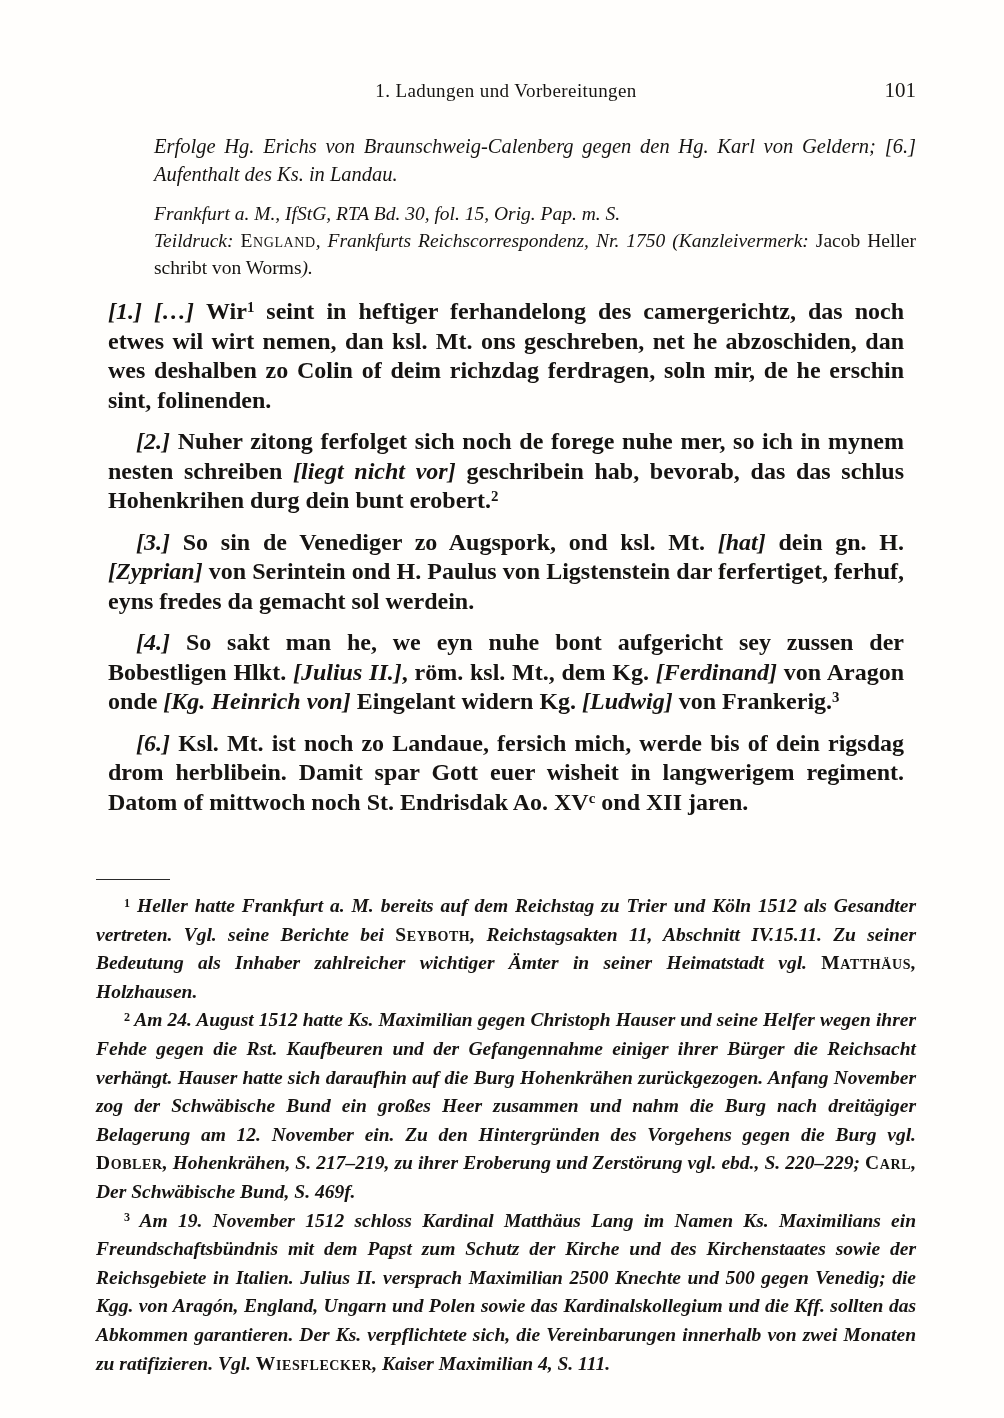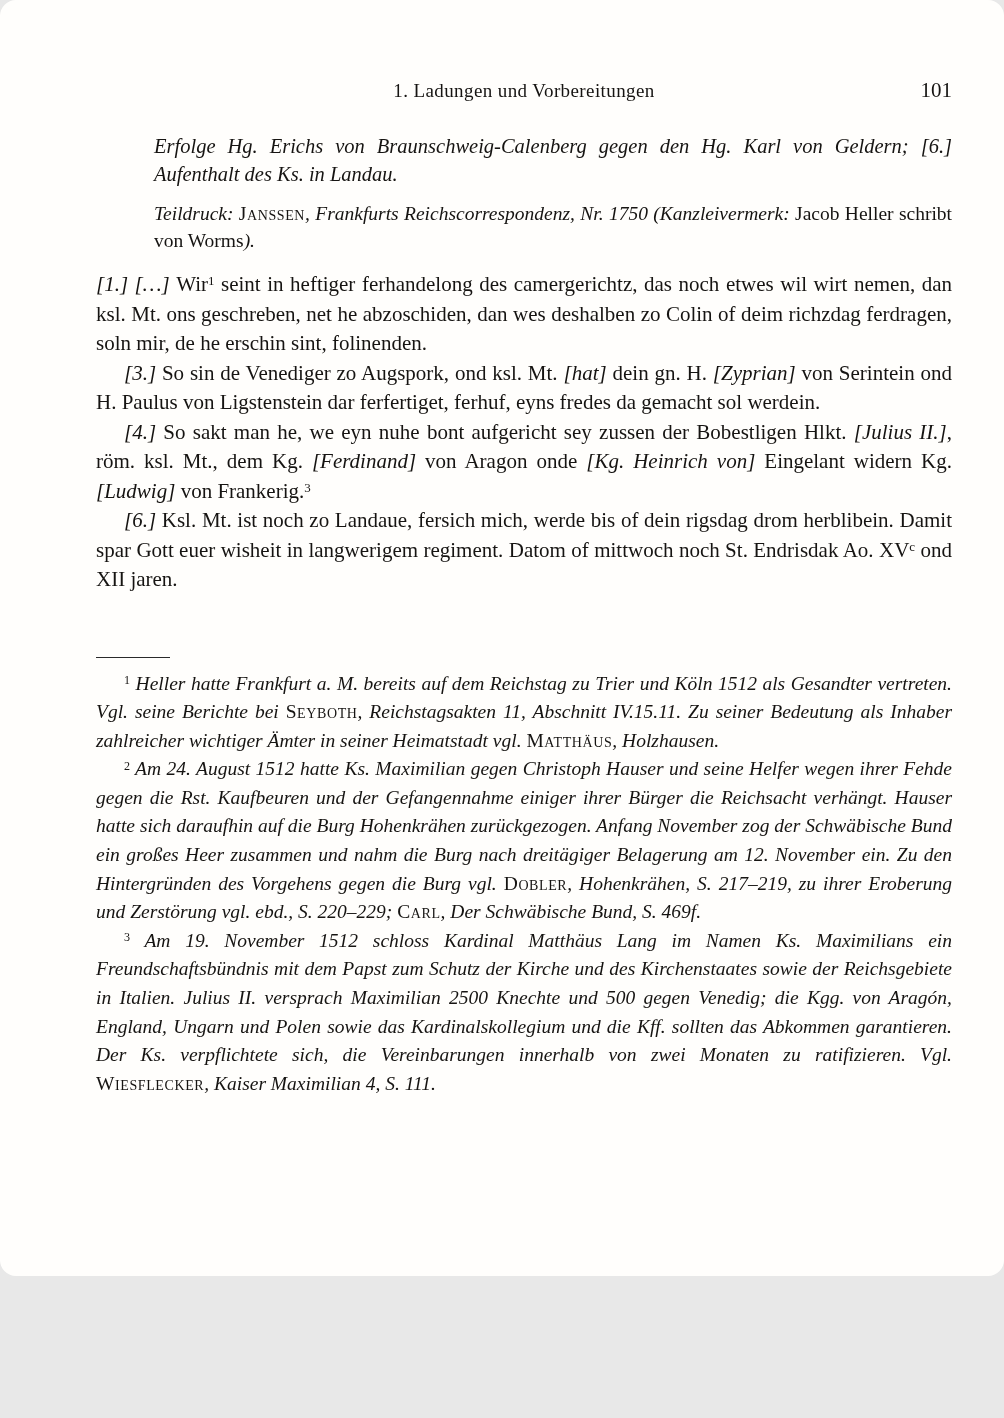--- a/index.html
+++ b/index.html
@@ -4,28 +4,27 @@
 <style>
   html, body {
     margin: 0;
     padding: 0;
     background: #e8e8e8;
     font-family: "Liberation Serif", "DejaVu Serif", serif;
   }
   .page {
     position: relative;
     width: 1004px;
-    height: 1276px;
+    height: 1418px;
     margin: 0 auto;
     background: #fffefc;
     color: #161412;
     box-sizing: border-box;
-    padding: 80px 52px 40px 96px;
+    padding: 80px 88px 40px 96px;
     overflow: hidden;
-    border-radius: 16px;
   }
   .header {
     position: relative;
     height: 28px;
     margin-bottom: 24px;
   }
   .header-title {
     text-align: center;
     font-size: 19px;
     letter-spacing: 0.4px;
@@ -46,24 +45,25 @@
     margin-bottom: 12px;
   }
   .source {
     margin-left: 58px;
     font-size: 19.5px;
     line-height: 27px;
     text-align: justify;
     margin-bottom: 16px;
   }
   .main p {
-    margin: 0;
-    font-size: 21px;
+    margin: 12px;
+    font-size: 24px;
     line-height: 29.5px;
     text-align: justify;
+    font-weight: bold;
   }
   .main p.indent { text-indent: 28px; }
   .i  { font-style: italic; }
   .n  { font-style: normal; }
   .sc { font-variant: small-caps; font-style: normal; letter-spacing: 0.6px; }
   .sup {
     font-size: 0.62em;
     position: relative;
     top: -0.45em;
     line-height: 0;
@@ -76,40 +76,43 @@
     border: none;
     border-top: 1.6px solid #2a2a2a;
   }
   .footnotes p {
     margin: 0;
     font-size: 19.5px;
     line-height: 28.6px;
     text-align: justify;
     text-indent: 28px;
     font-style: italic;
+    font-weight: bold;
   }
 </style>
 </head>
 <body>
 
 <div class="page">
 
   <div class="header">
     <div class="header-title">1. Ladungen und Vorbereitungen</div>
     <div class="page-num">101</div>
   </div>
 
   <div class="summary"><span class="i">Erfolge Hg. Erichs von Braunschweig-Calenberg gegen den Hg. Karl von Geldern; [6.] Aufenthalt des Ks. in Landau.</span></div>
 
   <div class="source">
-    <div class="source-line"><span class="i">Teildruck: </span><span class="sc">Janssen</span><span class="i">, Frankfurts Reichscorrespondenz, Nr. 1750 (Kanzleivermerk: </span><span class="n">Jacob Heller schribt von Worms</span><span class="i">).</span></div>
+    <div class="source-line"><span class="i">Frankfurt a. M., IfStG, RTA Bd. 30, fol. 15, Orig. Pap. m. S.</span></div>
+    <div class="source-line"><span class="i">Teildruck: </span><span class="sc">England</span><span class="i">, Frankfurts Reichscorrespondenz, Nr. 1750 (Kanzleivermerk: </span><span class="n">Jacob Heller schribt von Worms</span><span class="i">).</span></div>
   </div>
 
   <div class="main">
     <p><span class="i">[1.] […] </span><span class="n">Wir</span><span class="sup">1</span><span class="n"> seint in heftiger ferhandelong des camergerichtz, das noch etwes wil wirt nemen, dan ksl. Mt. ons geschreben, net he abzoschiden, dan wes deshalben zo Colin of deim richzdag ferdragen, soln mir, de he erschin sint, folinenden.</span></p>
+    <p class="indent"><span class="i">[2.] </span><span class="n">Nuher zitong ferfolget sich noch de forege nuhe mer, so ich in mynem nesten schreiben </span><span class="i">[liegt nicht vor]</span><span class="n"> geschribein hab, bevorab, das das schlus Hohenkrihen durg dein bunt erobert.</span><span class="sup">2</span></p>
     <p class="indent"><span class="i">[3.] </span><span class="n">So sin de Venediger zo Augspork, ond ksl. Mt. </span><span class="i">[hat]</span><span class="n"> dein gn. H. </span><span class="i">[Zyprian]</span><span class="n"> von Serintein ond H. Paulus von Ligstenstein dar ferfertiget, ferhuf, eyns fredes da gemacht sol werdein.</span></p>
     <p class="indent"><span class="i">[4.] </span><span class="n">So sakt man he, we eyn nuhe bont aufgericht sey zussen der Bobestligen Hlkt. </span><span class="i">[Julius II.]</span><span class="n">, röm. ksl. Mt., dem Kg. </span><span class="i">[Ferdinand]</span><span class="n"> von Aragon onde </span><span class="i">[Kg. Heinrich von]</span><span class="n"> Eingelant widern Kg. </span><span class="i">[Ludwig]</span><span class="n"> von Frankerig.</span><span class="sup">3</span></p>
     <p class="indent"><span class="i">[6.] </span><span class="n">Ksl. Mt. ist noch zo Landaue, fersich mich, werde bis of dein rigsdag drom herblibein. Damit spar Gott euer wisheit in langwerigem regiment. Datom of mittwoch noch St. Endrisdak Ao. XV</span><span class="sup">c</span><span class="n"> ond XII jaren.</span></p>
   </div>
 
   <div class="fn-sep"></div>
 
   <div class="footnotes">
     <p><span class="sup">1</span><span class="i"> Heller hatte Frankfurt a. M. bereits auf dem Reichstag zu Trier und Köln 1512 als Gesandter vertreten. Vgl. seine Berichte bei </span><span class="sc">Seyboth</span><span class="i">, Reichstagsakten 11, Abschnitt IV.15.11. Zu seiner Bedeutung als Inhaber zahlreicher wichtiger Ämter in seiner Heimatstadt vgl. </span><span class="sc">Matthäus</span><span class="i">, Holzhausen.</span></p>
     <p><span class="sup">2</span><span class="i"> Am 24. August 1512 hatte Ks. Maximilian gegen Christoph Hauser und seine Helfer wegen ihrer Fehde gegen die Rst. Kaufbeuren und der Gefangennahme einiger ihrer Bürger die Reichsacht verhängt. Hauser hatte sich daraufhin auf die Burg Hohenkrähen zurückgezogen. Anfang November zog der Schwäbische Bund ein großes Heer zusammen und nahm die Burg nach dreitägiger Belagerung am 12. November ein. Zu den Hintergründen des Vorgehens gegen die Burg vgl. </span><span class="sc">Dobler</span><span class="i">, Hohenkrähen, S. 217–219, zu ihrer Eroberung und Zerstörung vgl. ebd., S. 220–229; </span><span class="sc">Carl</span><span class="i">, Der Schwäbische Bund, S. 469f.</span></p>

